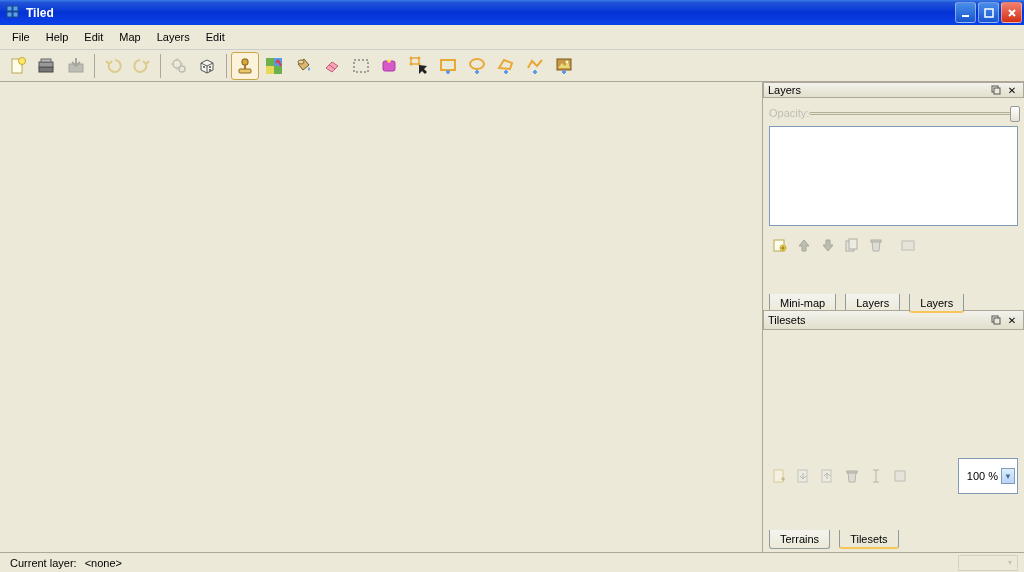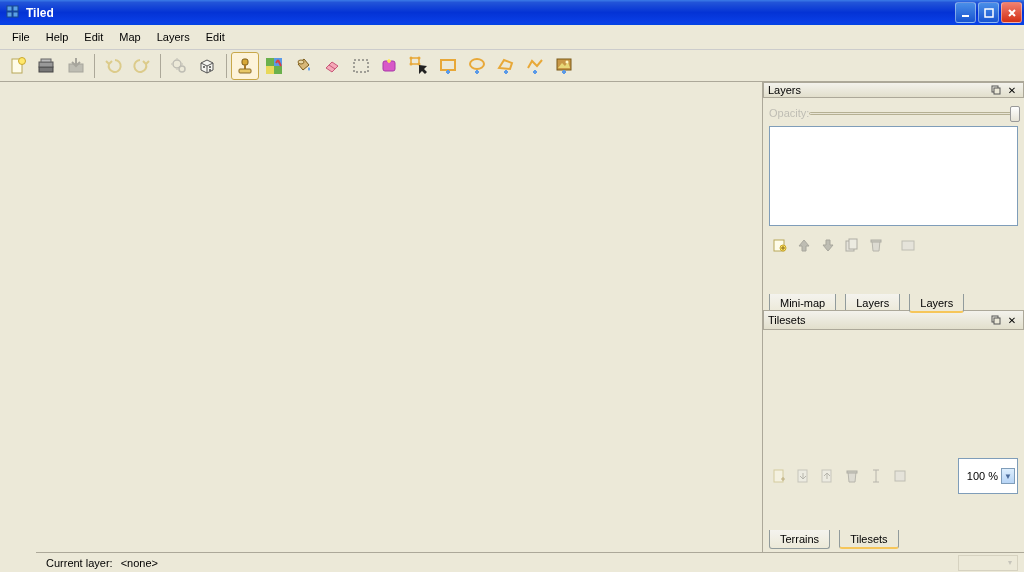--- a/index.html
+++ b/index.html
@@ -55,21 +55,21 @@
 
 .tileset-body { flex: 1; }
 .tileset-tools { display: flex; gap: 2px; padding: 4px 6px; align-items: center; }
 .tileset-tools .btn { width: 22px; height: 22px; display: flex; align-items: center; justify-content: center; }
 .tileset-tools .spacer { flex: 1; }
 .zoom { width: 60px; height: 36px; border: 1px solid #7f9db9; background: white; display: flex; align-items: center; padding: 0 2px; }
 .zoom .val { flex: 1; text-align: right; padding-right: 3px; }
 .zoom .arrow { width: 14px; height: 16px; background: linear-gradient(to bottom,#ddeefd,#b7d4f5); border: 1px solid #7f9db9; display: flex; align-items: center; justify-content: center; font-size: 8px; color: #4a6a9a; }
 
 
-.statusbar { height: 20px; background: #ece9d8; border-top: 1px solid #aca899; display: flex; align-items: center; padding: 0 6px; margin-left: 36px; }
+.statusbar { height: 20px; background: #ece9d8; border-top: 1px solid #aca899; display: flex; align-items: center; padding: 0 6px; }
 .statusbar .cell { padding: 0 4px; }
 .statusbar .spacer { flex: 1; }
 .statusbar .combo { width: 60px; height: 16px; border: 1px solid #bcb8a5; background: #ece9d8; display: flex; align-items: center; justify-content: flex-end; }
 .statusbar .combo .arrow { width: 14px; height: 14px; display: flex; align-items: center; justify-content: center; font-size: 8px; color: #999; }
 
 .layers-panel { height: 228px; }
 .tilesets-panel { flex: 1; justify-content: space-between; }
 </style>
 </head>
 <body>

